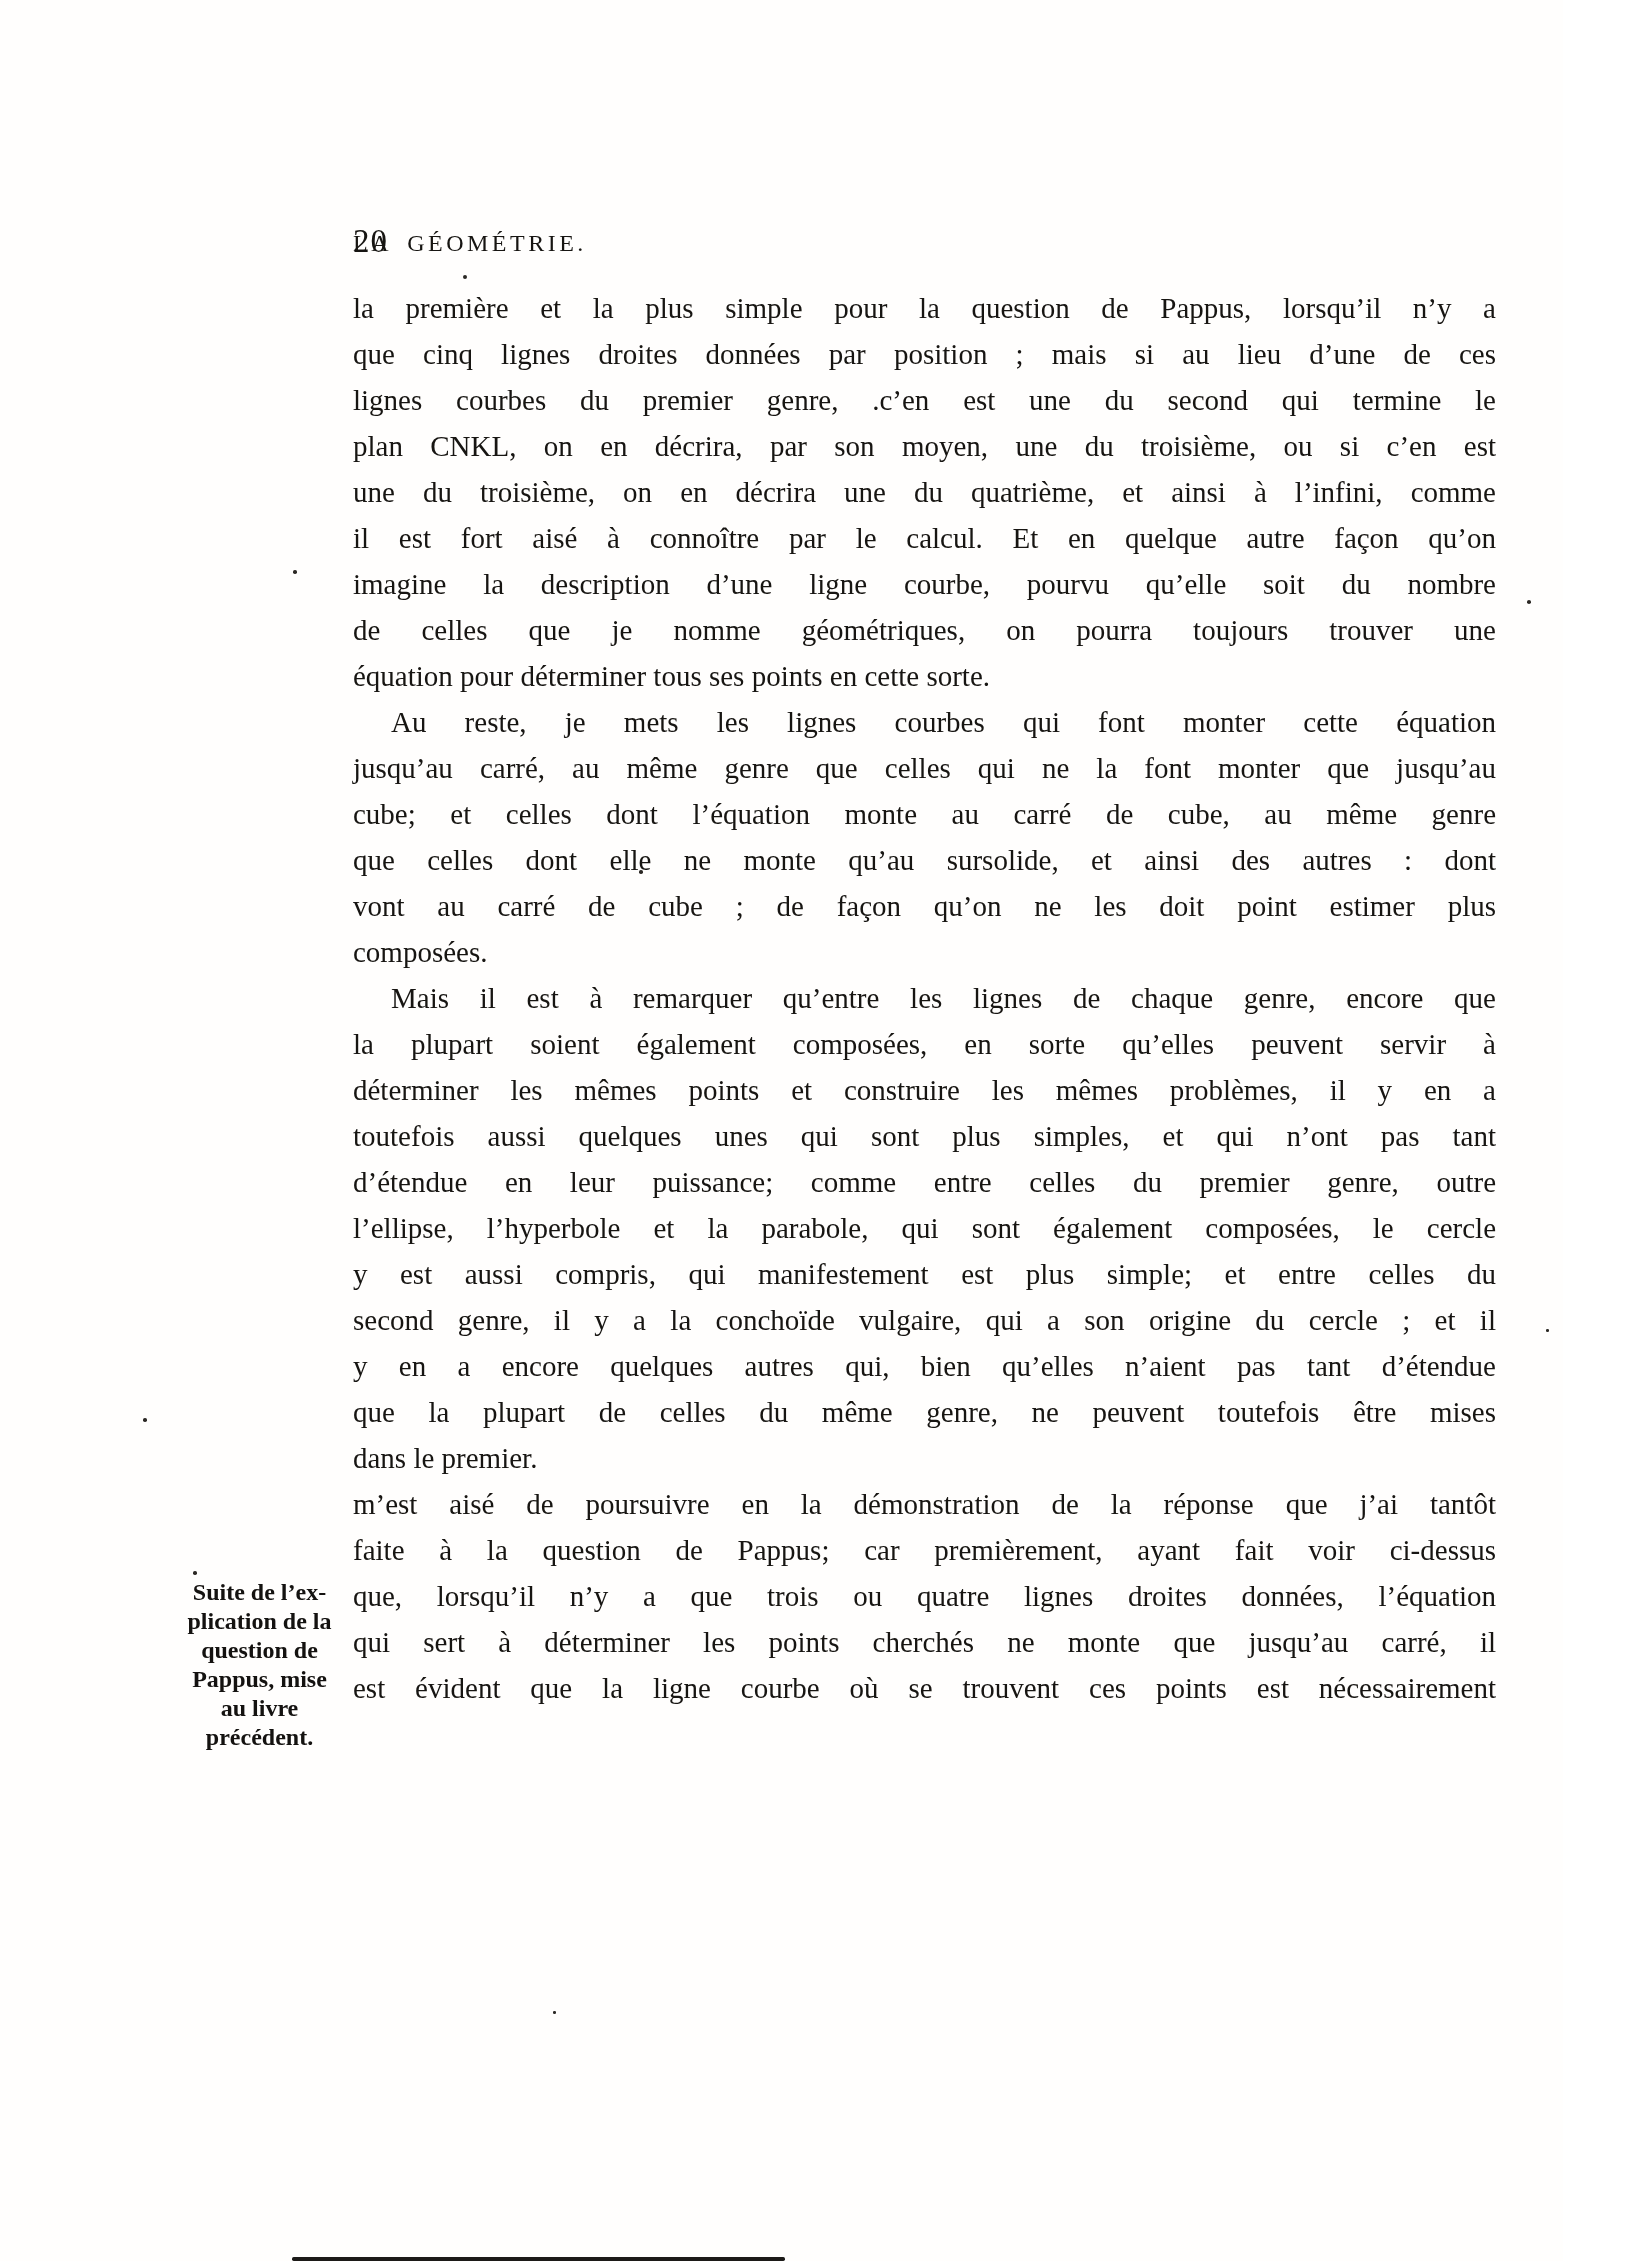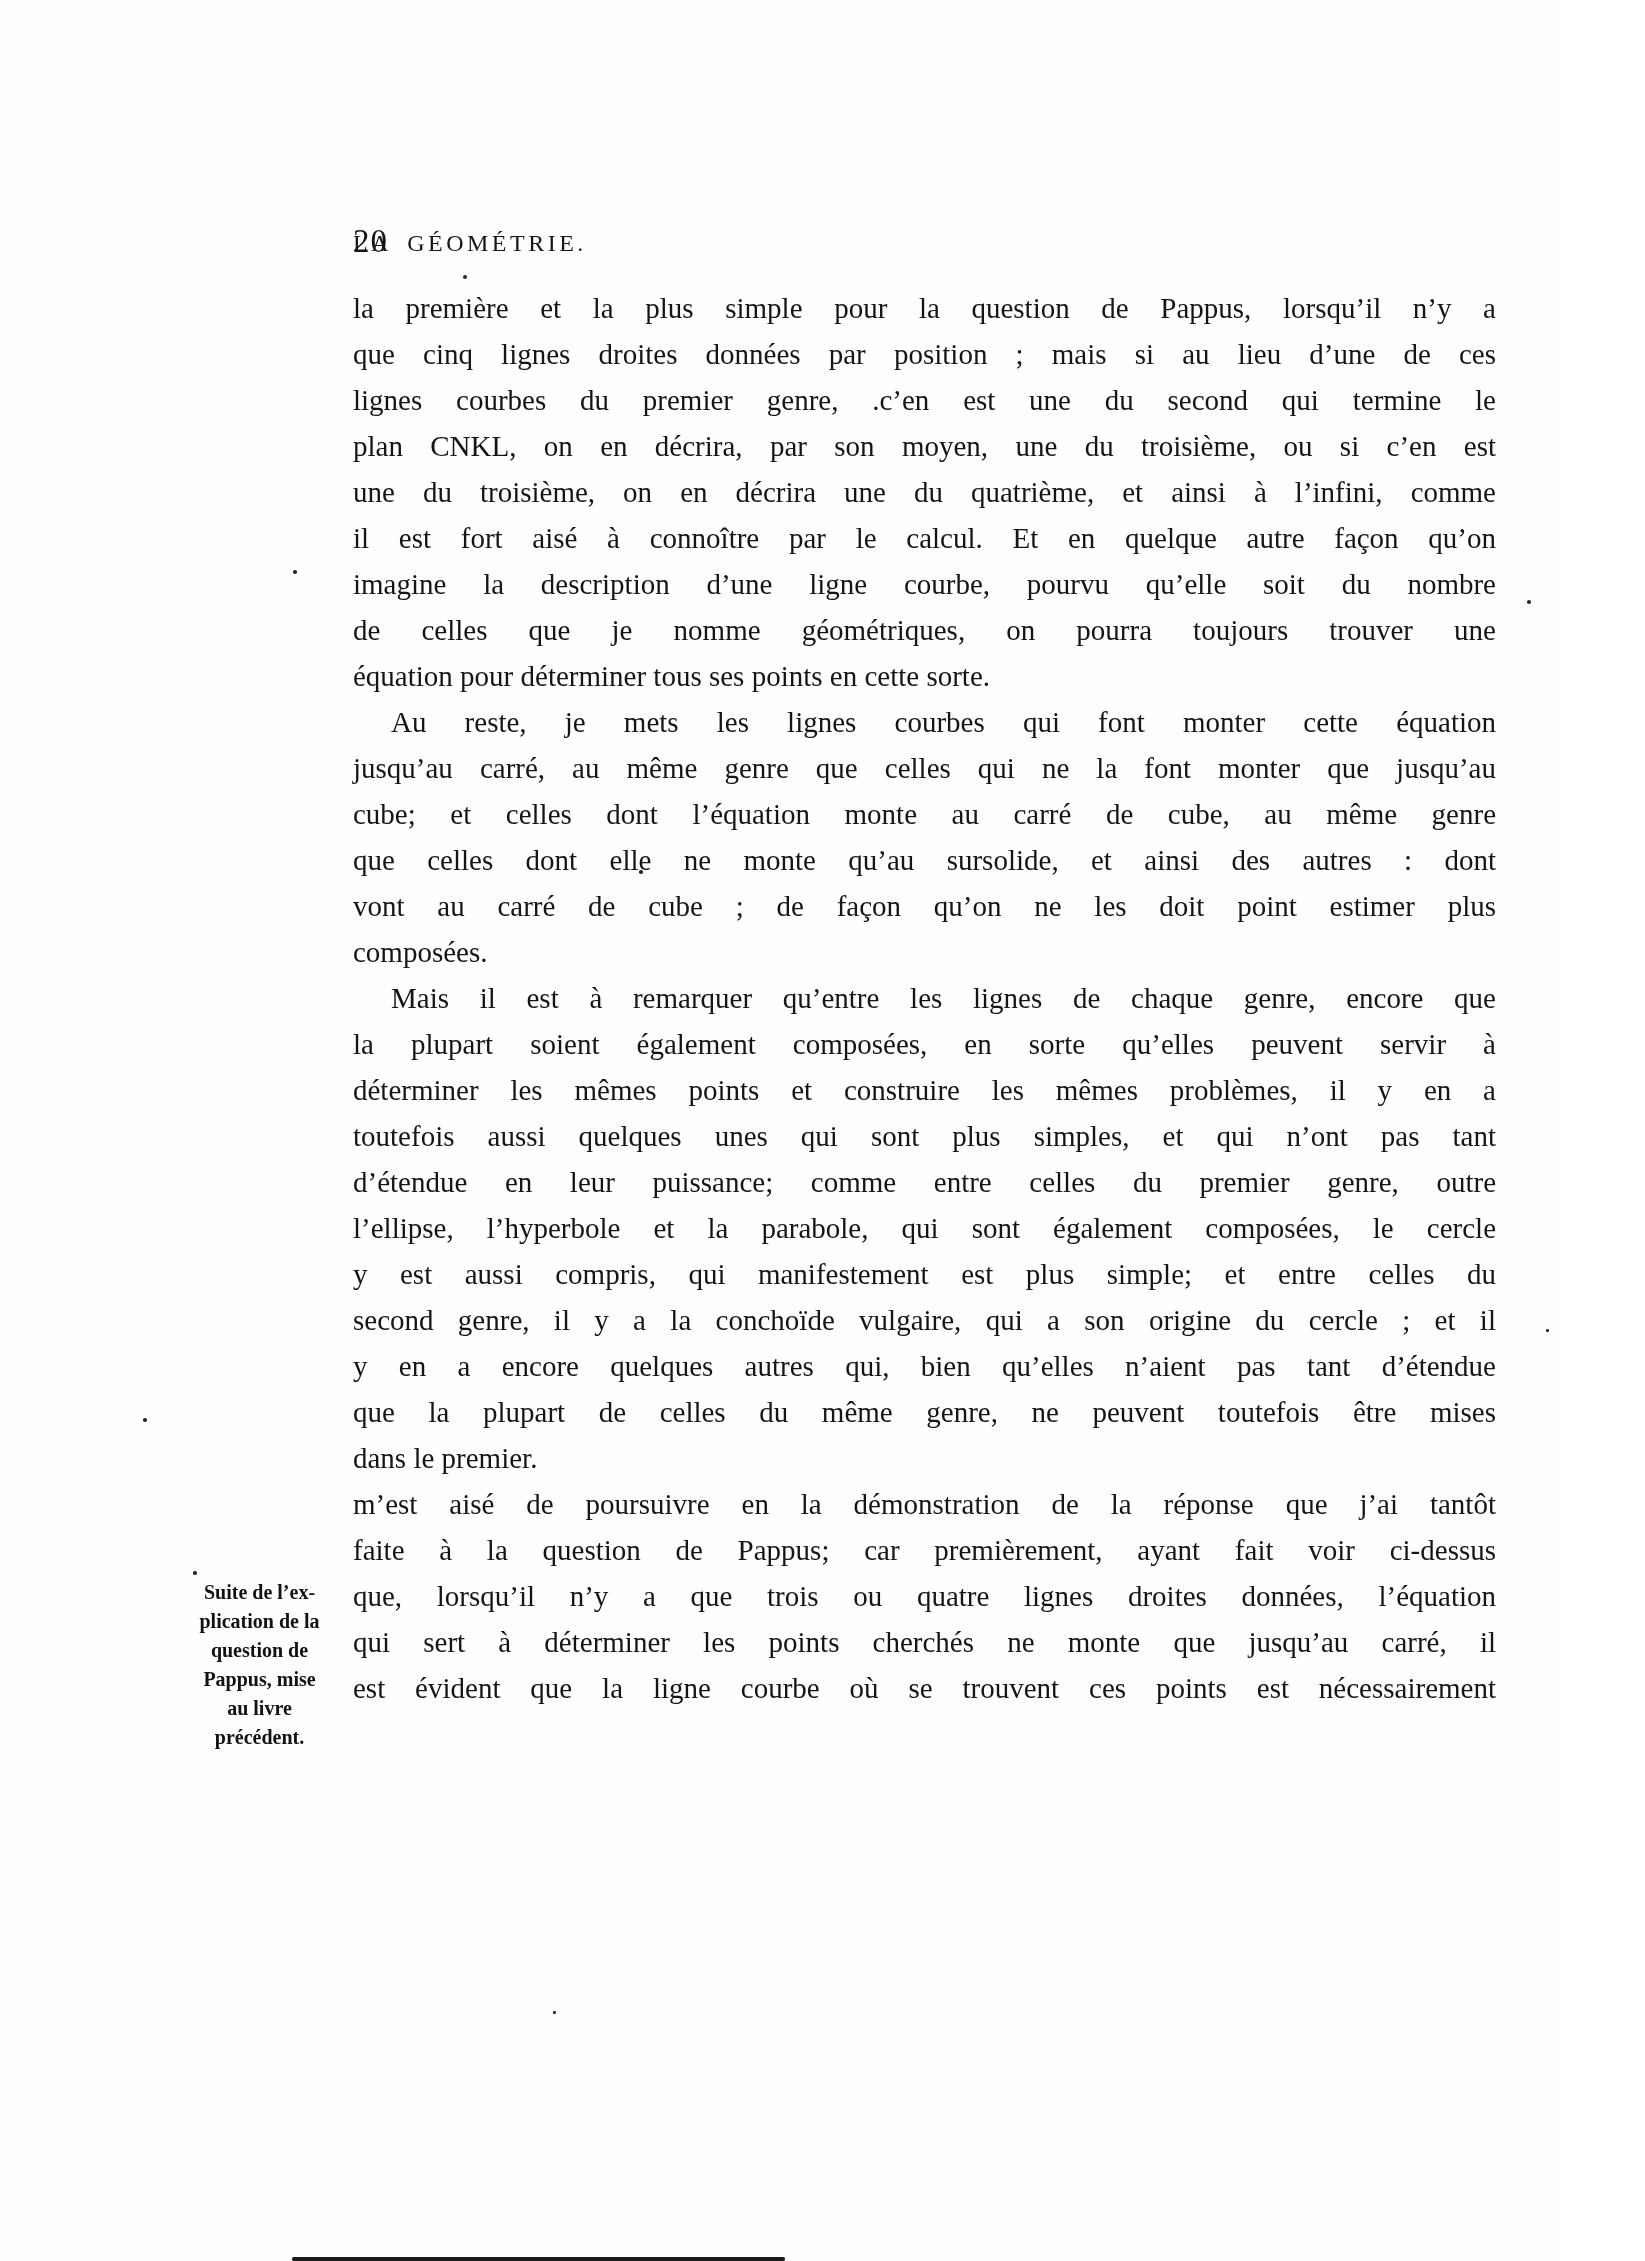--- a/index.html
+++ b/index.html
@@ -48,21 +48,21 @@
   .line { white-space: normal; }
   .line.flush { text-align-last: left; }
   .line.indent { text-indent: 38px; }
   
   .margin-note {
     position: absolute;
     left: 166px;
     top: 1578px;
     width: 187px;
     text-align: center;
-    font-size: 20px;
+    font-size: 24px;
     line-height: 29px;
     font-weight: bold;
     color: #141210;
   }
   
   .speck {
     position: absolute;
     background: #2b2824;
     border-radius: 50%;
   }

